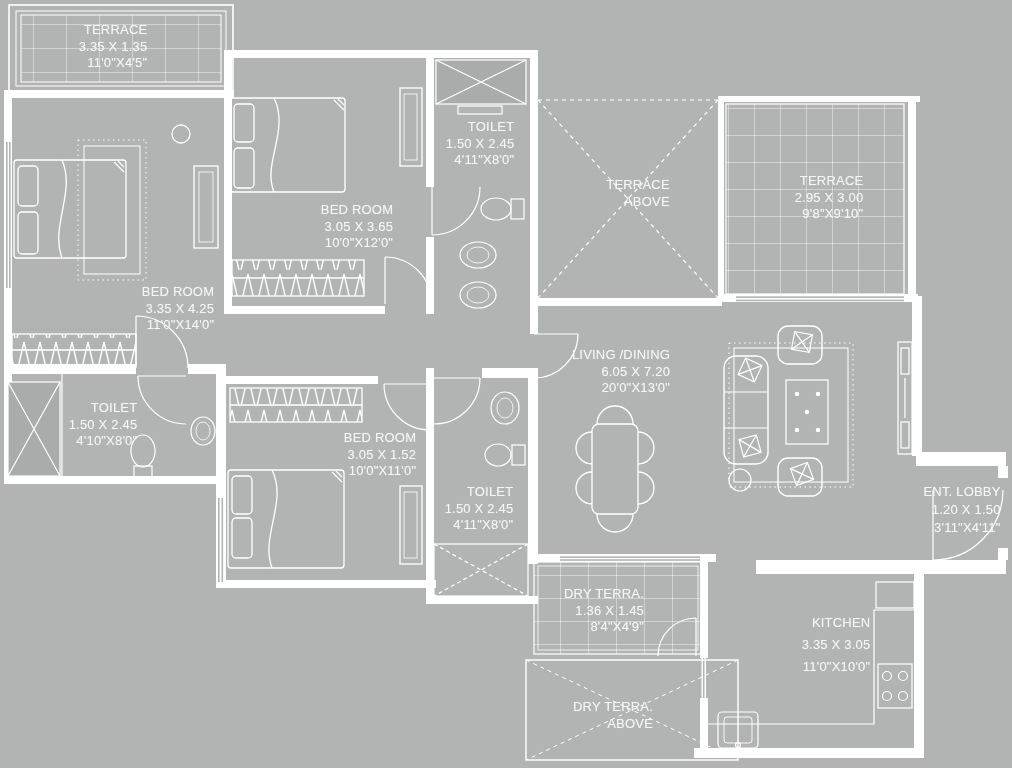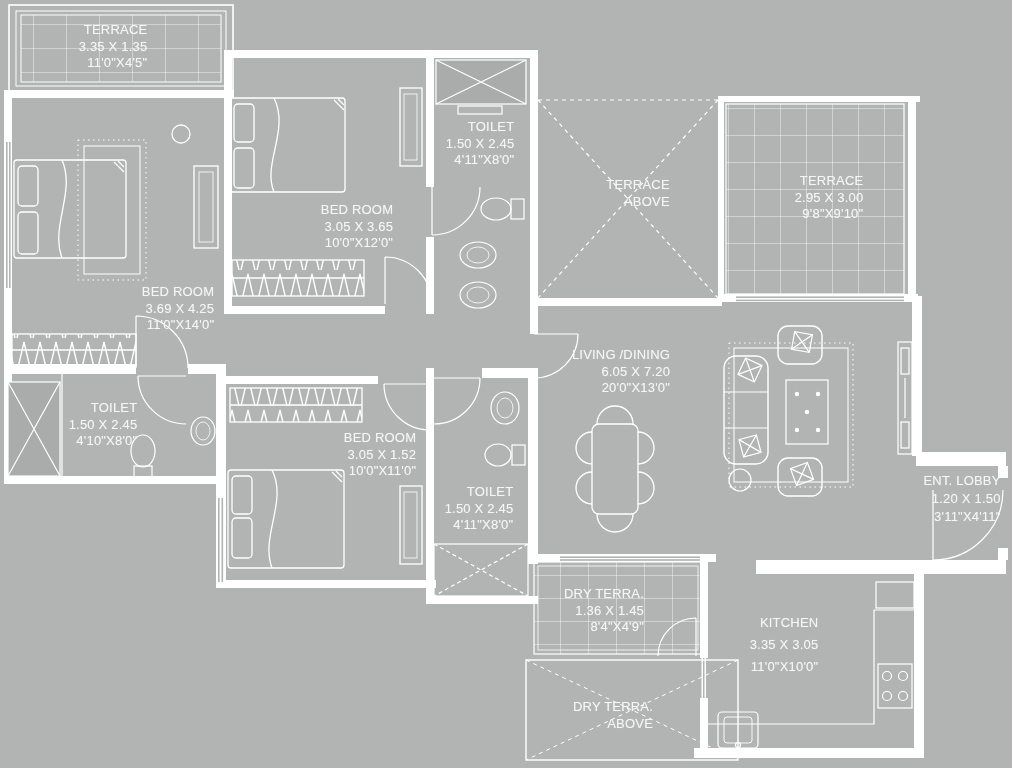--- a/index.html
+++ b/index.html
@@ -259,21 +259,21 @@
 </svg>
 
 <div class="labels">
   <div class="room-label" style="left:113px;top:22px">
     <span>TERRACE</span>
     <span>3.35 X 1.35</span>
     <span>11'0"X4'5"</span>
   </div>
   <div class="room-label" style="left:178px;top:284px">
     <span>BED ROOM</span>
-    <span>3.69 X 4.25</span>
+    <span>3.35 X 4.25</span>
     <span>11'0"X14'0"</span>
   </div>
   <div class="room-label" style="left:357px;top:202px">
     <span>BED ROOM</span>
     <span>3.05 X 3.65</span>
     <span>10'0"X12'0"</span>
   </div>
   <div class="room-label" style="left:480px;top:119px">
     <span>TOILET</span>
     <span>1.50 X 2.45</span>
@@ -301,31 +301,31 @@
   <div class="room-label" style="left:380px;top:430px">
     <span>BED ROOM</span>
     <span>3.05 X 1.52</span>
     <span>10'0"X11'0"</span>
   </div>
   <div class="room-label" style="left:479px;top:484px">
     <span>TOILET</span>
     <span>1.50 X 2.45</span>
     <span>4'11"X8'0"</span>
   </div>
-  <div class="room-label lbl-lobby" style="left:962px;top:472px">
+  <div class="room-label lbl-lobby" style="left:962px;top:483px">
     <span>ENT. LOBBY</span>
     <span>1.20 X 1.50</span>
     <span>3'11"X4'11"</span>
   </div>
   <div class="room-label" style="left:604px;top:586px">
     <span>DRY TERRA.</span>
     <span>1.36 X 1.45</span>
     <span>8'4"X4'9"</span>
   </div>
-  <div class="room-label lbl-kitchen" style="left:784px;top:612px">
+  <div class="room-label lbl-kitchen" style="left:836px;top:612px">
     <span>KITCHEN</span>
     <span>3.35 X 3.05</span>
     <span>11'0"X10'0"</span>
   </div>
   <div class="room-label" style="left:613px;top:699px">
     <span>DRY TERRA.</span>
     <span>ABOVE</span>
   </div>
 </div>
 

